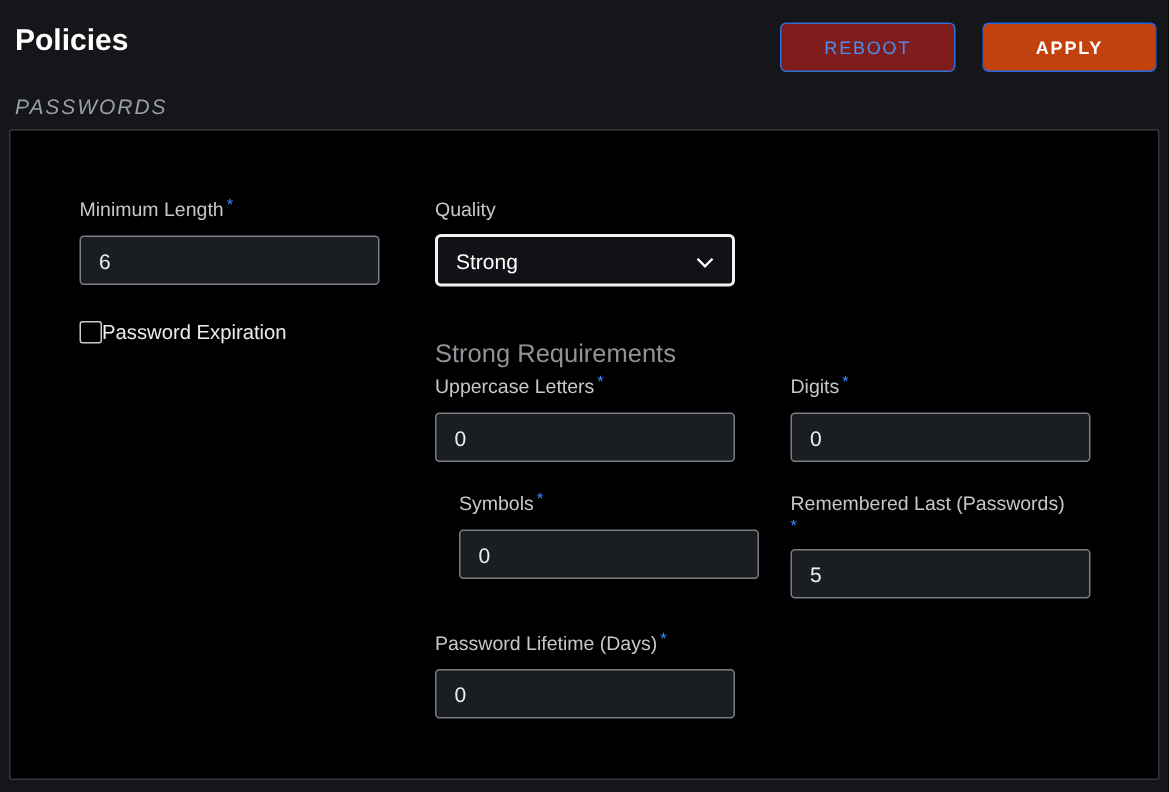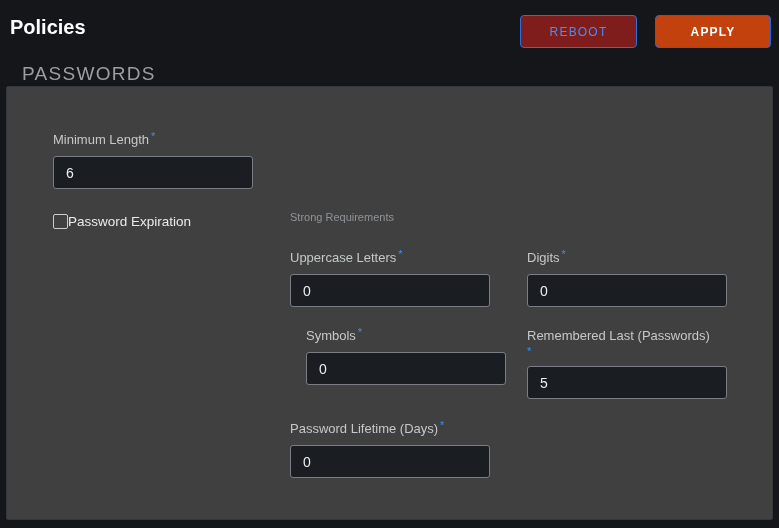--- a/index.html
+++ b/index.html
@@ -27,29 +27,29 @@
     background: #7f1d1d; color: #4b8ef0;
     border: 1px solid #2e6fd8; font-weight: 400;
   }
   .btn-apply {
     left: 655px; width: 116px;
     background: #c2410c; color: #ffffff;
     border: 1px solid #2066e4; font-weight: 700;
   }
 
   .section-label {
-    position: absolute; left: 22px; top: 63px;
-    color: #9b9fa4; font-size: 19px; letter-spacing: 1.3px;
+    position: absolute; left: 10px; top: 63px;
+    color: #9b9fa4; font-size: 14px; letter-spacing: 1.3px; font-style: italic;
   }
 
   
   .panel {
     position: absolute; left: 6px; top: 86px;
     width: 767px; height: 434px;
-    background: #404040; border: 1px solid #34383e; border-radius: 2px;
+    background: #000000; border: 1px solid #34383e; border-radius: 2px;
   }
 
   .field { position: absolute; width: 200px; }
   .field-label {
     display: block; color: #c5c8cb; font-size: 13px;
     margin-bottom: 8px; line-height: 16px;
   }
   .req {
     color: #3d8bff; font-size: 11px; margin-left: 2px;
     position: relative; top: -4px;
@@ -74,22 +74,22 @@
     position: absolute; left: 46px; top: 127px;
     display: flex; align-items: center; gap: 0; cursor: pointer;
   }
   .checkbox-box {
     width: 15px; height: 15px; border: 1px solid #c9ccd0;
     border-radius: 2px; background: transparent;
   }
   .checkbox-label { color: #e8eaec; font-size: 13.5px; }
 
   .sub-section-label {
-    position: absolute; left: 283px; top: 124px;
-    color: #8f9398; font-size: 11px;
+    position: absolute; left: 283px; top: 139px;
+    color: #8f9398; font-size: 17px;
   }
 
   
   .f-minlen    { left: 46px;  top: 45px; }
   .f-quality   { left: 283px; top: 45px; }
   .f-upper     { left: 283px; top: 163px; }
   .f-digits    { left: 520px; top: 163px; }
   .f-symbols   { left: 299px; top: 241px; }
   .f-remember  { left: 520px; top: 241px; }
   .f-lifetime  { left: 283px; top: 334px; }
@@ -106,20 +106,31 @@
 
   <div class="section-label">PASSWORDS</div>
 
   <div class="panel">
 
     <div class="field f-minlen">
       <span class="field-label"><span>Minimum Length</span><span class="req">*</span></span>
       <input class="text-input" type="text" value="6" style="">
     </div>
 
+    <div class="field f-quality">
+      <span class="field-label"><span>Quality</span></span>
+      <div class="select">
+        <span>Strong</span>
+        <span>
+          <svg width="12" height="8" viewBox="0 0 12 8">
+              <polyline points="1,1.5 6,6.5 11,1.5" stroke="#ffffff" stroke-width="1.6" fill="none"></polyline>
+            </svg>
+        </span>
+      </div>
+    </div>
 
     <div class="checkbox-row">
       <span class="checkbox-box"></span>
       <span class="checkbox-label">Password Expiration</span>
     </div>
 
     <div class="sub-section-label">Strong Requirements</div>
 
     <div class="field f-upper">
       <span class="field-label"><span>Uppercase Letters</span><span class="req">*</span></span>

